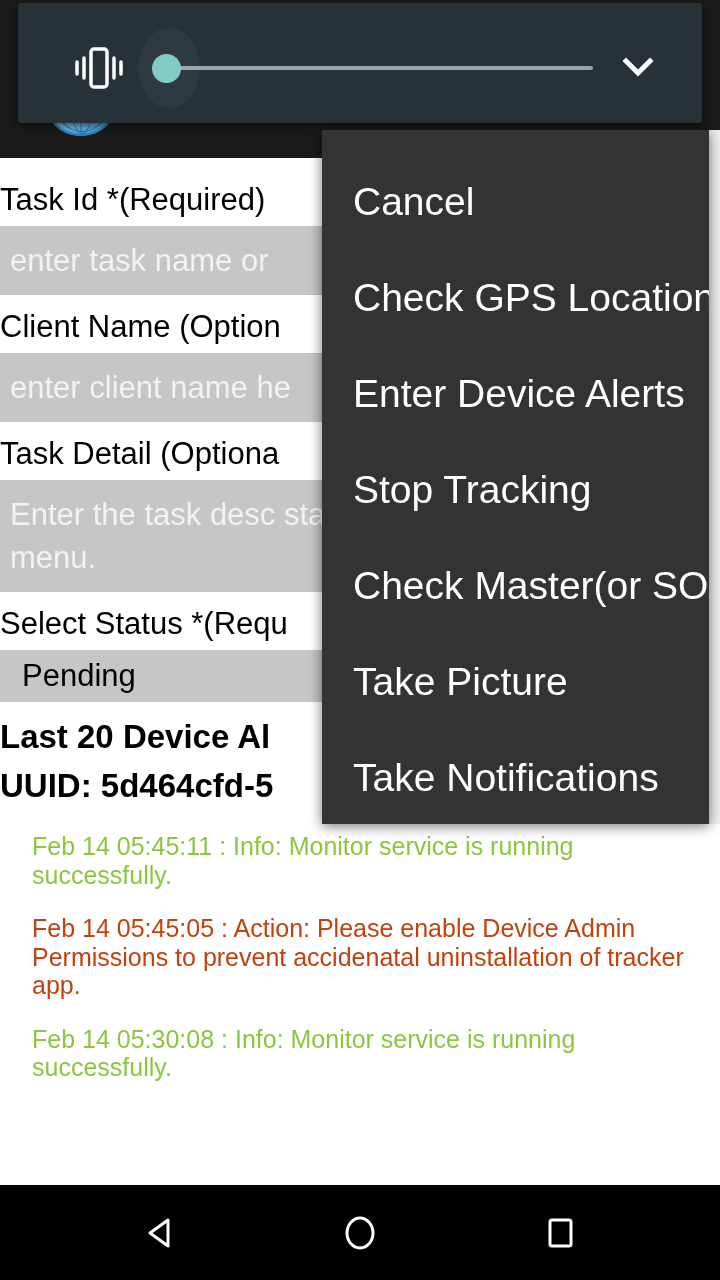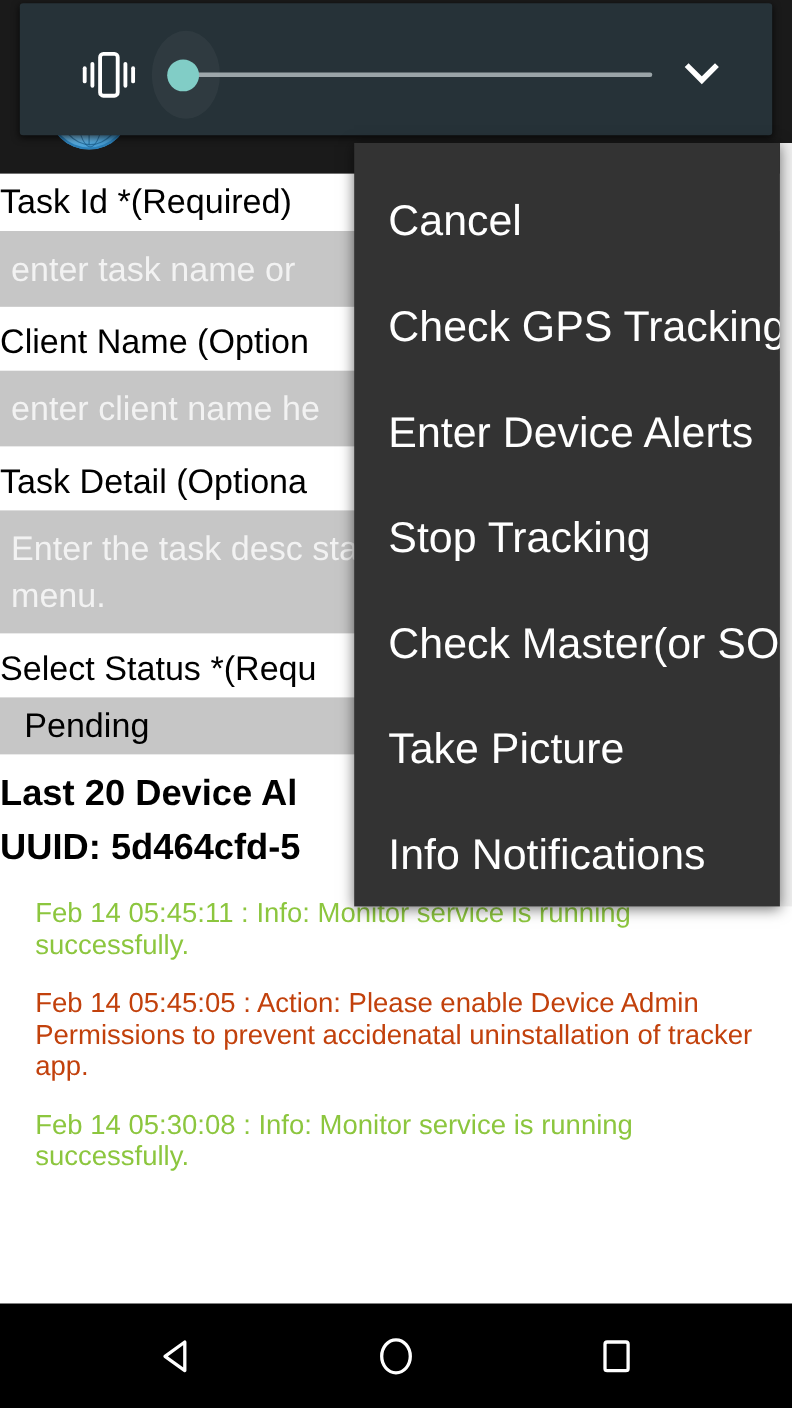--- a/index.html
+++ b/index.html
@@ -69,21 +69,21 @@
     left: 26px; top: 4px;
     width: 22px; height: 66px;
     border: 1px solid #1a5c8a;
     border-radius: 50%;
     opacity: .7;
   }
 
   
   .form {
     position: absolute;
-    left: 0; top: 158px;
+    left: 0; top: 174px;
     width: 720px;
     bottom: 95px;
     background: #ffffff;
     overflow: hidden;
   }
   .f-label {
     color: #000000;
     font-size: 31px;
     line-height: 46px;
     white-space: nowrap;
@@ -292,26 +292,26 @@
       <svg width="44" height="40" viewBox="0 0 44 40">
         <path d="M10 14 L22 26 L34 14" fill="none" stroke="#ffffff" stroke-width="5" stroke-linecap="square" stroke-linejoin="miter"></path>
       </svg>
     </div>
   </div>
 
   <div class="menu-edge"></div>
 
   <div class="ctx-menu">
     <div class="ctx-item">Cancel</div>
-    <div class="ctx-item">Check GPS Tracking</div>
+    <div class="ctx-item">Check GPS Location</div>
     <div class="ctx-item">Enter Device Alerts</div>
     <div class="ctx-item">Stop Tracking</div>
     <div class="ctx-item">Check Master(or SOS)</div>
     <div class="ctx-item">Take Picture</div>
-    <div class="ctx-item">Info Notifications</div>
+    <div class="ctx-item">Take Notifications</div>
   </div>
 
   <div class="navbar">
     <div class="nav-btn nav-back">
       <svg width="40" height="40" viewBox="0 0 40 40">
         <path d="M28 7 L10 20 L28 33 Z" fill="none" stroke="#ffffff" stroke-width="3" stroke-linejoin="round"></path>
       </svg>
     </div>
     <div class="nav-btn nav-home">
       <svg width="40" height="40" viewBox="0 0 40 40">

